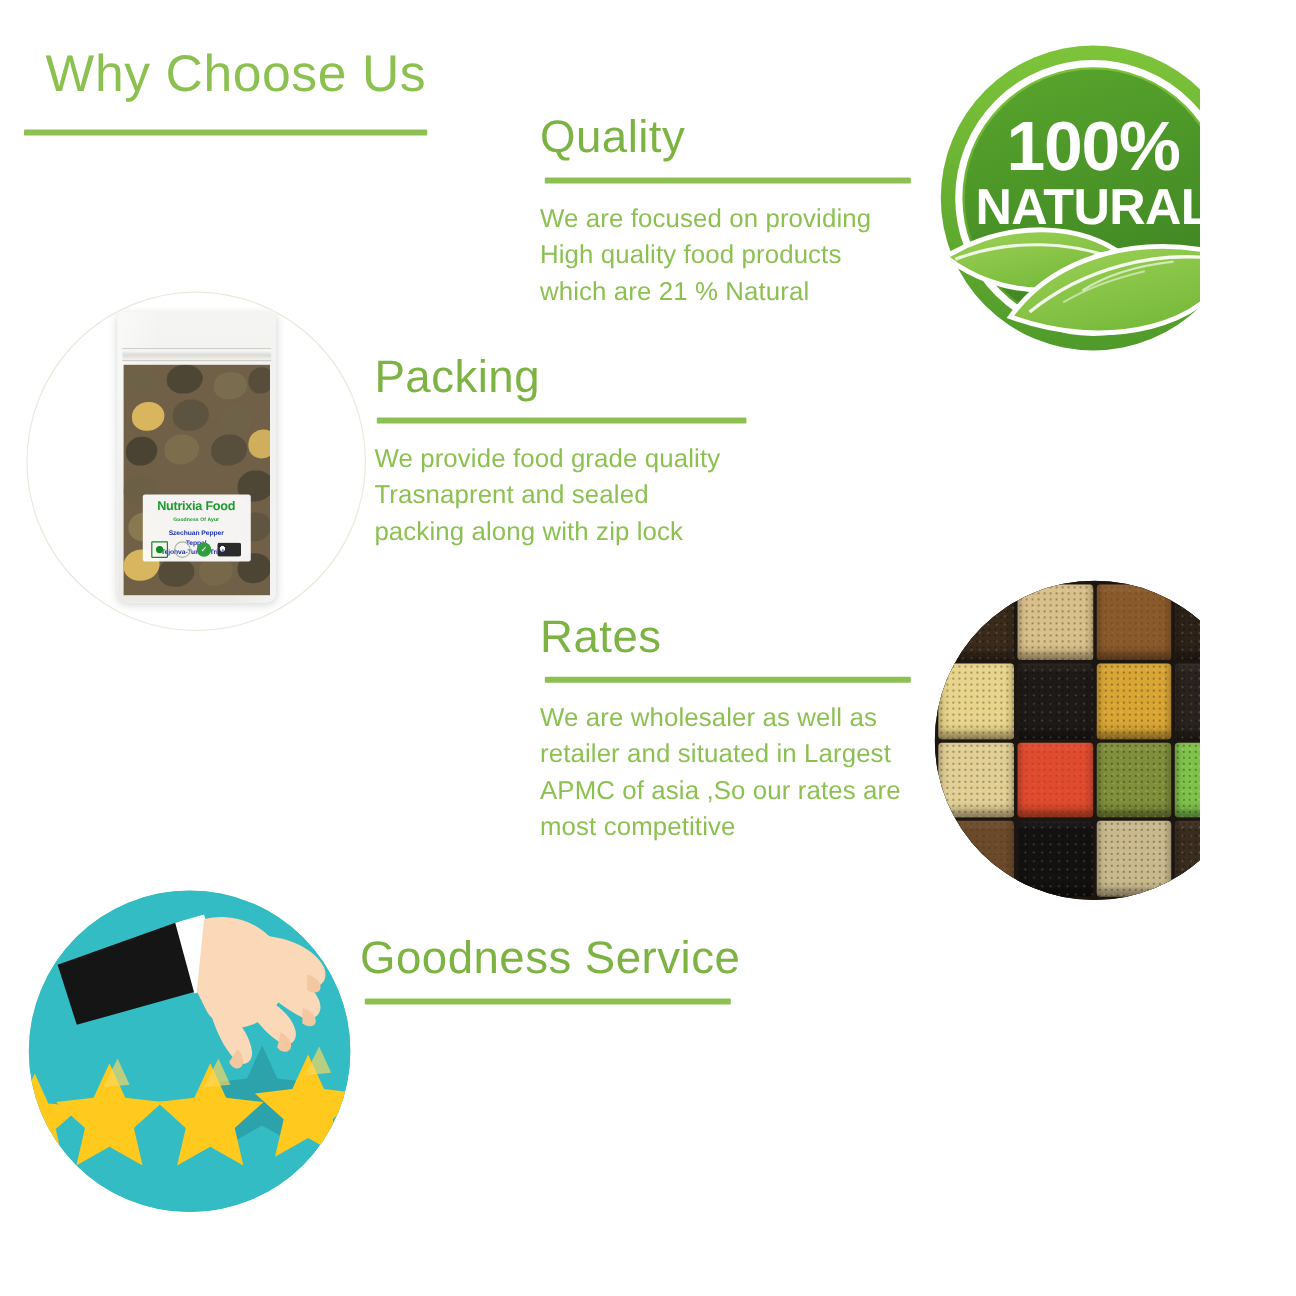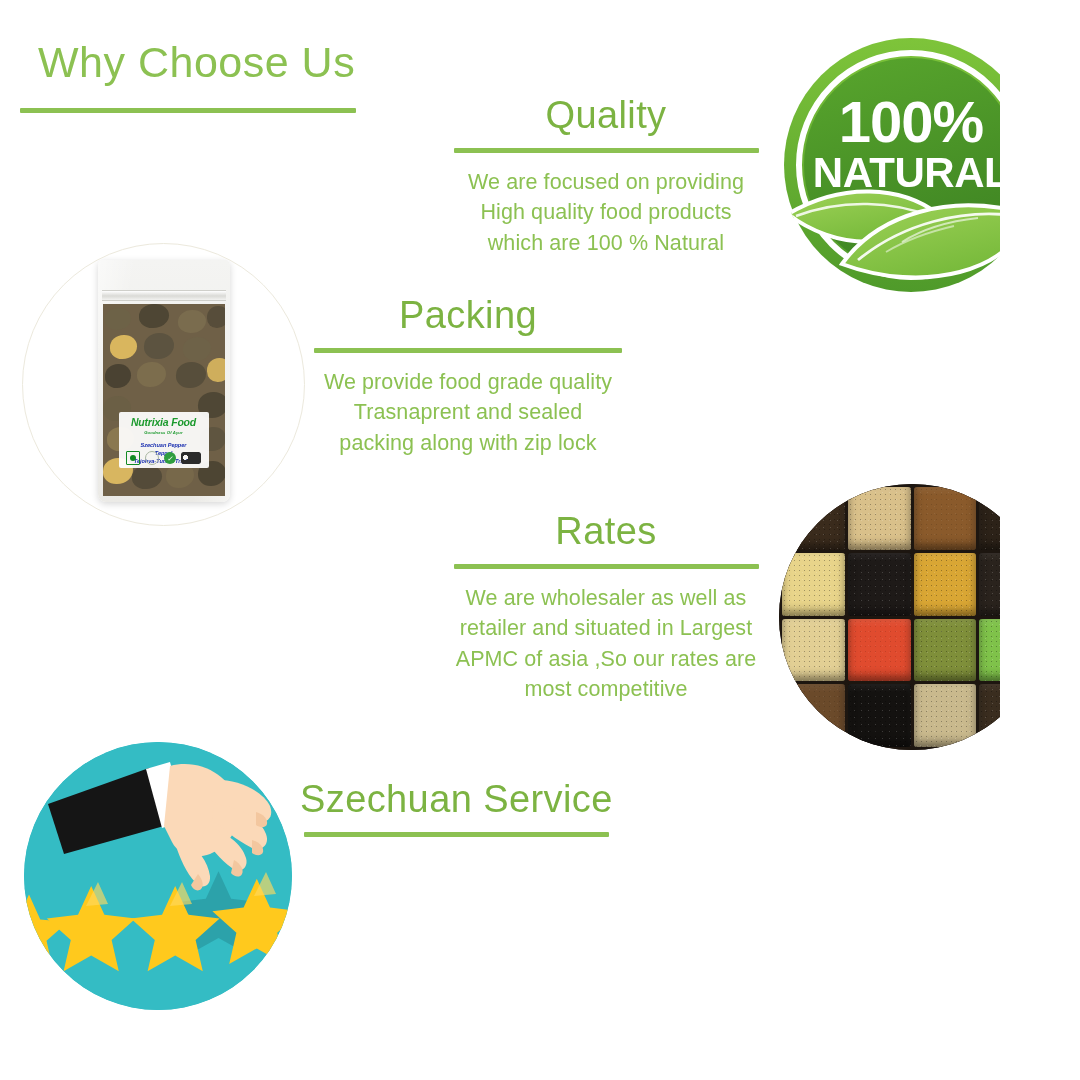--- a/index.html
+++ b/index.html
@@ -37,21 +37,21 @@
     top: 108px;
     width: 336px;
     height: 5px;
     background: #8cc152;
     border-radius: 1px;
   }
 
   
   .feature {
     position: absolute;
-    text-align: center;
+    text-align: left;
   }
   .feature-title {
     font-size: 38px;
     font-weight: 400;
     color: #7cb342;
     line-height: 1.05;
     letter-spacing: 0.4px;
     white-space: nowrap;
   }
   .feature-rule {
@@ -127,21 +127,20 @@
     height: 9px;
     background: linear-gradient(#ffffff, #dadad6 55%, #f2f2f0);
     border-top: 1px solid #cfcfca;
     border-bottom: 1px solid #cfcfca;
   }
   .pouch-window {
     position: absolute;
     left: 5px; right: 5px; top: 44px; bottom: 6px;
     overflow: hidden;
     background: #6f6047;
-    font-style: italic;
   }
   .peppercorn {
     position: absolute;
     border-radius: 52% 48% 55% 45%;
   }
   .pouch-label {
     position: absolute;
     left: 16px;
     right: 16px;
     top: 108px;
@@ -299,21 +298,21 @@
       <path d="M120 206 C 142 192, 168 185, 196 182" fill="none" stroke="#ffffff" stroke-width="2" opacity=".6"></path>
       <path d="M104 216 C 124 204, 146 196, 172 190" fill="none" stroke="#ffffff" stroke-width="1.8" opacity=".5"></path>
     </svg>
   </div>
 
   <div class="feature" id="feature-quality">
     <div class="feature-title">Quality</div>
     <div class="feature-rule"></div>
     <div class="feature-body">We are focused on providing
 High quality food products
-which are 100 % Natural</div>
+which are 21 % Natural</div>
   </div>
 
   <div class="media" id="media-product">
     <div class="pouch">
       <div class="pouch-zip"></div>
       <div class="pouch-window">
         <span class="peppercorn" style="left:2%;top:2%;width:26px;height:22px;background:#6d6247;"></span>
         <span class="peppercorn" style="left:30%;top:0%;width:30px;height:24px;background:#4e4634;"></span>
         <span class="peppercorn" style="left:62%;top:3%;width:28px;height:23px;background:#7a6c4e;"></span>
         <span class="peppercorn" style="left:86%;top:1%;width:22px;height:22px;background:#574d3a;"></span>
@@ -432,17 +431,17 @@
       <g fill="#f3c79f">
         <path d="M232 70 c8 2 12 8 11 12 -1 4 -7 4 -11 1 z"></path>
         <path d="M228 98 c8 2 12 8 11 12 -1 4 -7 4 -11 1 z"></path>
         <path d="M210 118 c7 4 10 10 8 14 -2 4 -8 3 -11 -1 z"></path>
         <path d="M174 132 c5 6 6 12 3 15 -3 3 -8 1 -10 -4 z"></path>
       </g>
     </svg>
   </div>
 
   <div class="feature" id="feature-service">
-    <div class="feature-title">Szechuan Service</div>
+    <div class="feature-title">Goodness Service</div>
     <div class="feature-rule"></div>
   </div>
 
 </div>
 
 </body></html>

